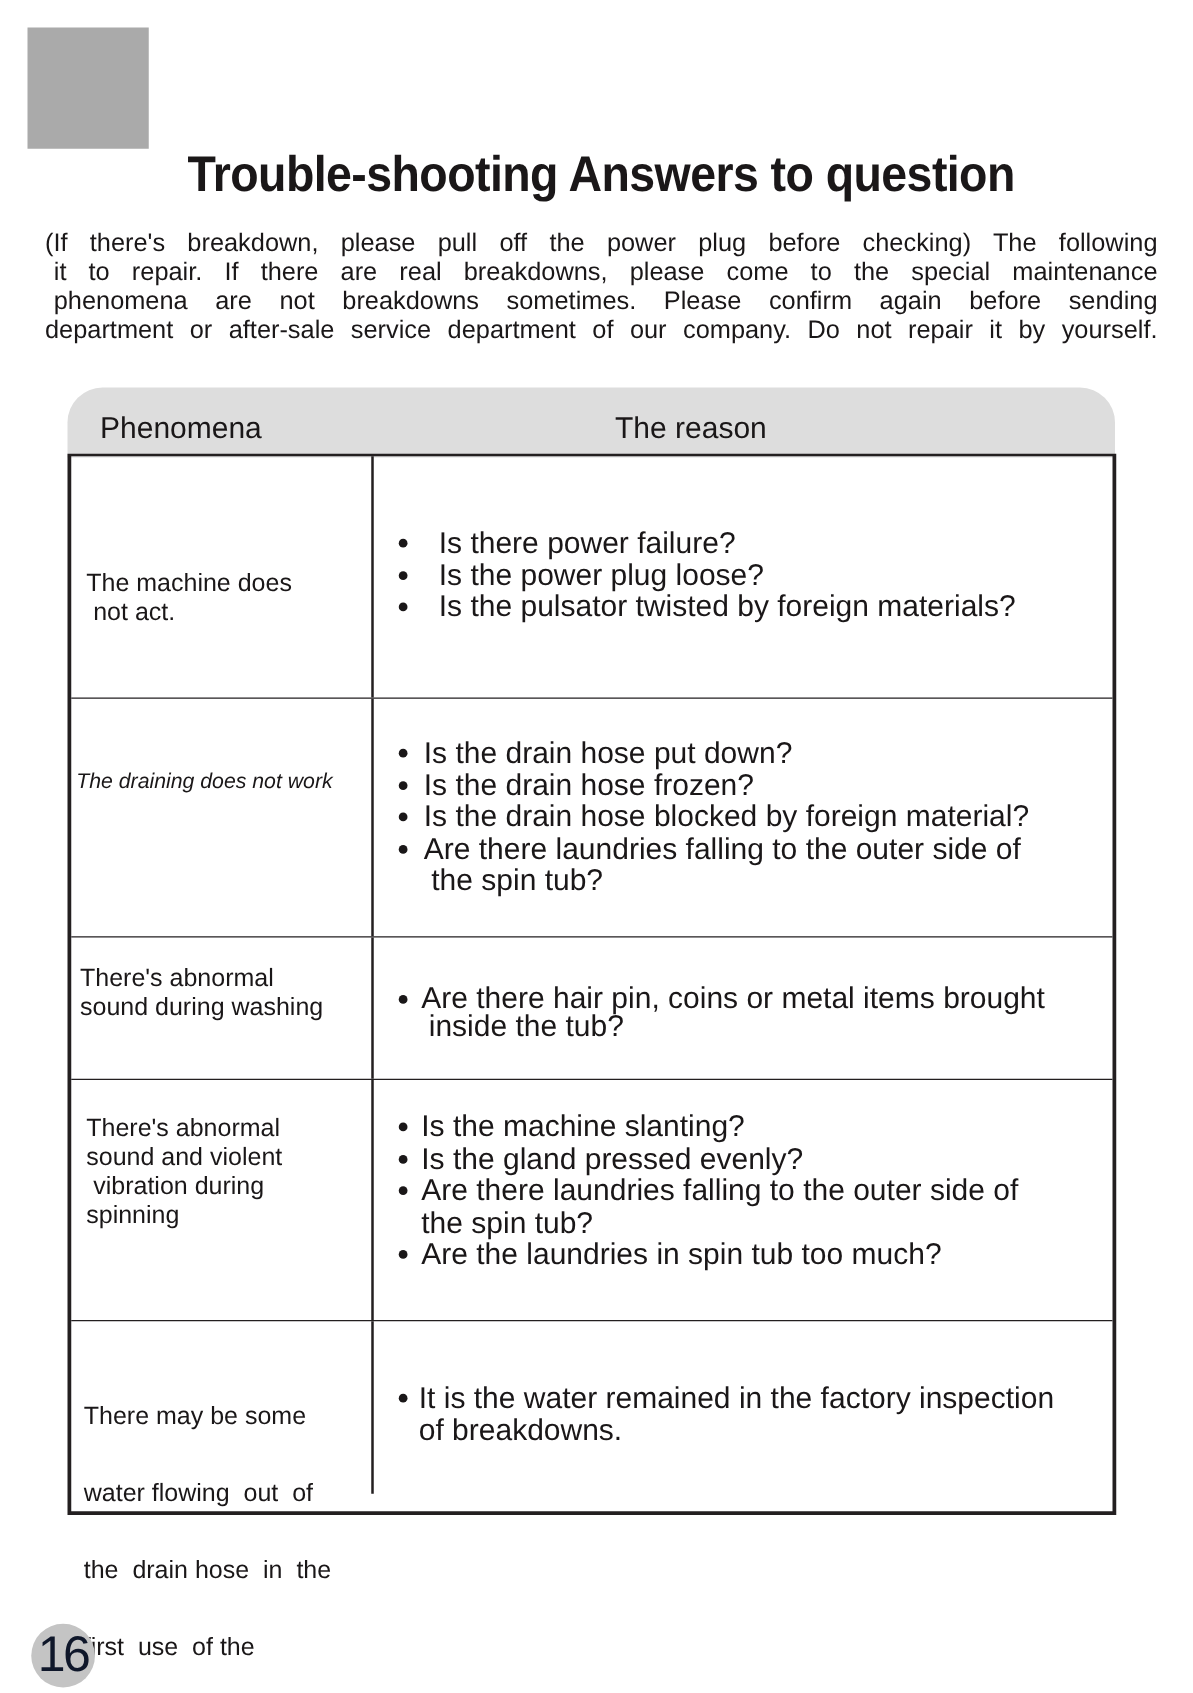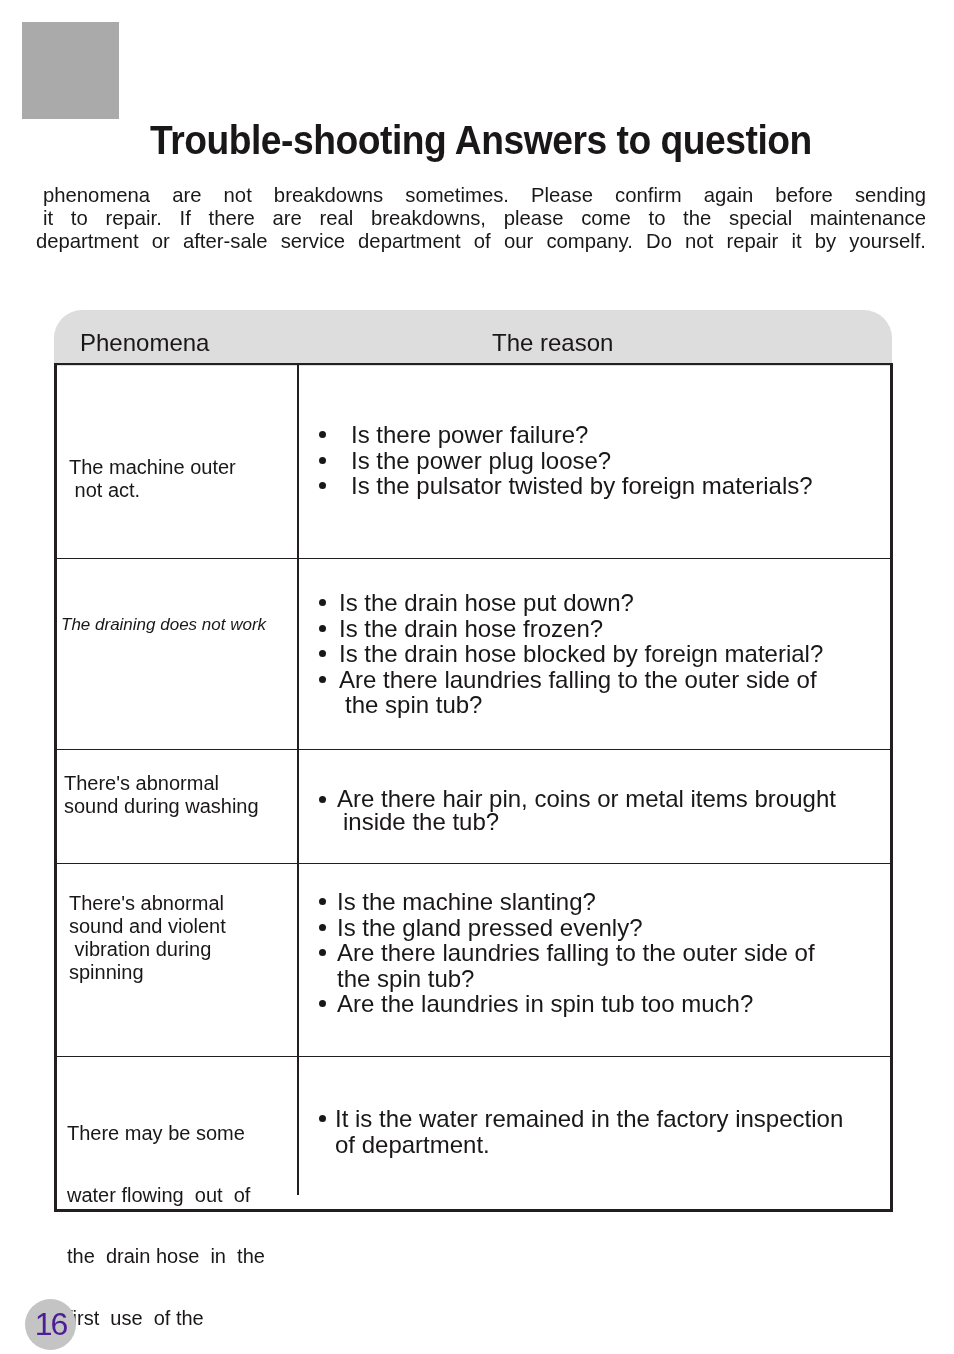--- a/index.html
+++ b/index.html
@@ -15,45 +15,46 @@
     .hdr-reason { position: absolute; left: 492px; top: 329px; font-size: 24px; }
     .table { position: absolute; left: 54px; top: 363px; width: 839px; height: 849px; border: 2px solid #231f20; border-left-width: 3px; border-bottom-width: 3px; border-right-width: 3px; }
     .row { position: absolute; left: 0; width: 100%; border-top: 1.5px solid #231f20; }
     .row:first-child { border-top: none; }
     .col-divider { position: absolute; left: 240px; top: 0; width: 1.5px; height: 100%; background: #231f20; }
     .cell-phen { position: absolute; font-size: 20px; line-height: 23px; }
     .cell-reason { position: absolute; left: 262px; font-size: 24px; line-height: 25.5px; }
     .bullet-item { position: relative; padding-left: 20px; white-space: nowrap; }
     .bullet-item::before { content: ""; position: absolute; left: 0; top: 9px; width: 7px; height: 7px; border-radius: 50%; background: #1a1718; }
     .bullet-item .cont { display: block; padding-left: 6px; }
-    .page-num { position: absolute; left: 25px; top: 1299px; width: 51px; height: 51px; border-radius: 50%; background: #c4c4c4; font-size: 32px; line-height: 51px; text-align: center; letter-spacing: -2px; color: #4c1d95; }
+    .page-num { position: absolute; left: 25px; top: 1299px; width: 51px; height: 51px; border-radius: 50%; background: #c4c4c4; font-size: 40px; line-height: 51px; text-align: center; letter-spacing: -2px; color: #0f172a; }
   </style>
 </head>
 <body>
 
 <div class="corner-block"></div>
 
 <h1 class="title">Trouble-shooting  Answers to question</h1>
 
 <div class="intro">
+  <span class="intro-line l1">(If  there's  breakdown,  please pull  off the power  plug  before checking) The following</span>
+  <span class="intro-line l3">it to repair.   If there are real  breakdowns,  please  come to  the  special  maintenance</span>
   <span class="intro-line l2">phenomena  are not  breakdowns  sometimes.  Please  confirm  again  before sending</span>
-  <span class="intro-line l3">it to repair.   If there are real  breakdowns,  please  come to  the  special  maintenance</span>
   <span class="intro-line l4">department or after-sale service department of our company. Do not repair it by yourself.</span>
 </div>
 
 <div class="header-band"></div>
 <div class="hdr-phen">Phenomena</div>
 <div class="hdr-reason">The reason</div>
 
 <div class="table">
 
   <div class="row" style="top:0; height:193px;">
     <div class="col-divider"></div>
     <div class="cell-phen" style="left:12px; top:91px;">
-      <div>The machine outer</div>
+      <div>The machine does</div>
       <div style="white-space:pre;"> not act.</div>
     </div>
     <div class="cell-reason" style="top:57px; left:262px;">
       <div class="bullet-item" style="padding-left:32px;"><span>Is there power failure?</span></div>
       <div class="bullet-item" style="padding-left:32px;"><span>Is the power plug loose?</span></div>
       <div class="bullet-item" style="padding-left:32px;text-align:right;"><span>Is the pulsator twisted by foreign materials?</span></div>
     </div>
   </div>
 
   <div class="row" style="top:193px; height:191px;">
@@ -99,19 +100,19 @@
   <div class="row" style="top:691px; height:139px;">
     <div class="col-divider"></div>
     <div class="cell-phen" style="left:10px; top:25px; line-height:20.5px; white-space:pre;">
       <div>There may be some</div>
       <div>water flowing  out  of</div>
       <div>the  drain hose  in  the</div>
       <div>first  use  of the</div>
       
     </div>
     <div class="cell-reason" style="top:49px; left:262px;">
-      <div class="bullet-item" style="padding-left:16px;"><span>It is the water remained in the factory inspection</span><span class="cont" style="padding-left:0;">of department.</span></div>
+      <div class="bullet-item" style="padding-left:16px;"><span>It is the water remained in the factory inspection</span><span class="cont" style="padding-left:0;">of breakdowns.</span></div>
     </div>
   </div>
 
 </div>
 
 <div class="page-num">16</div>
 
 </body></html>

